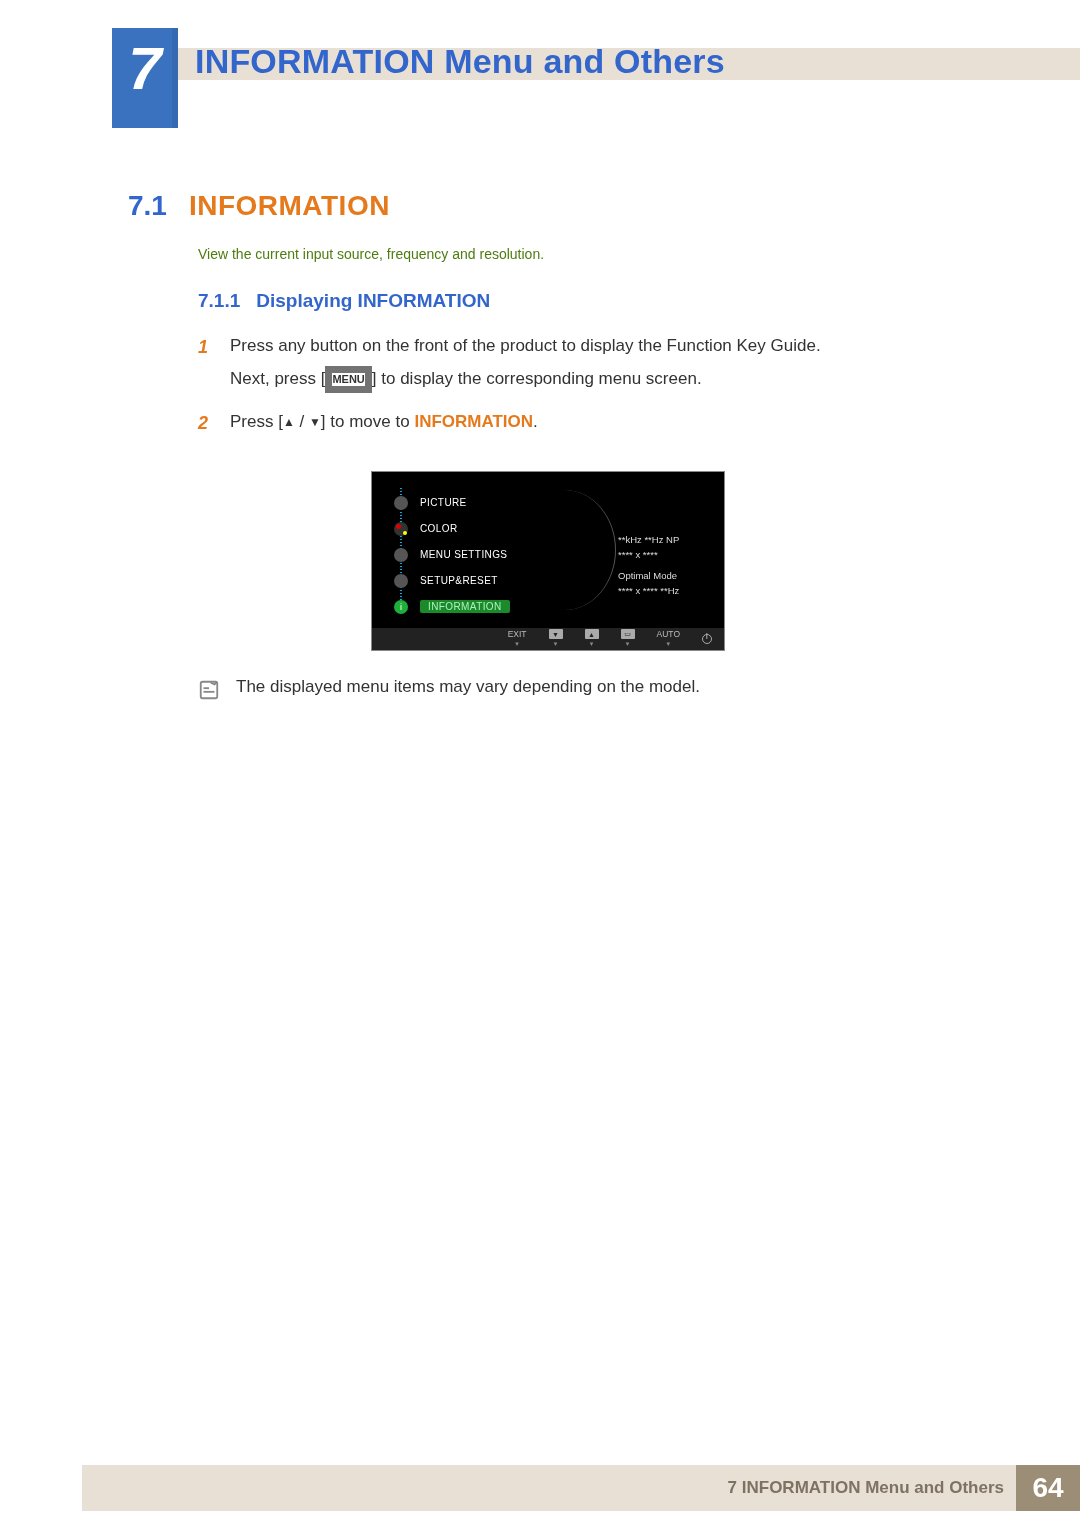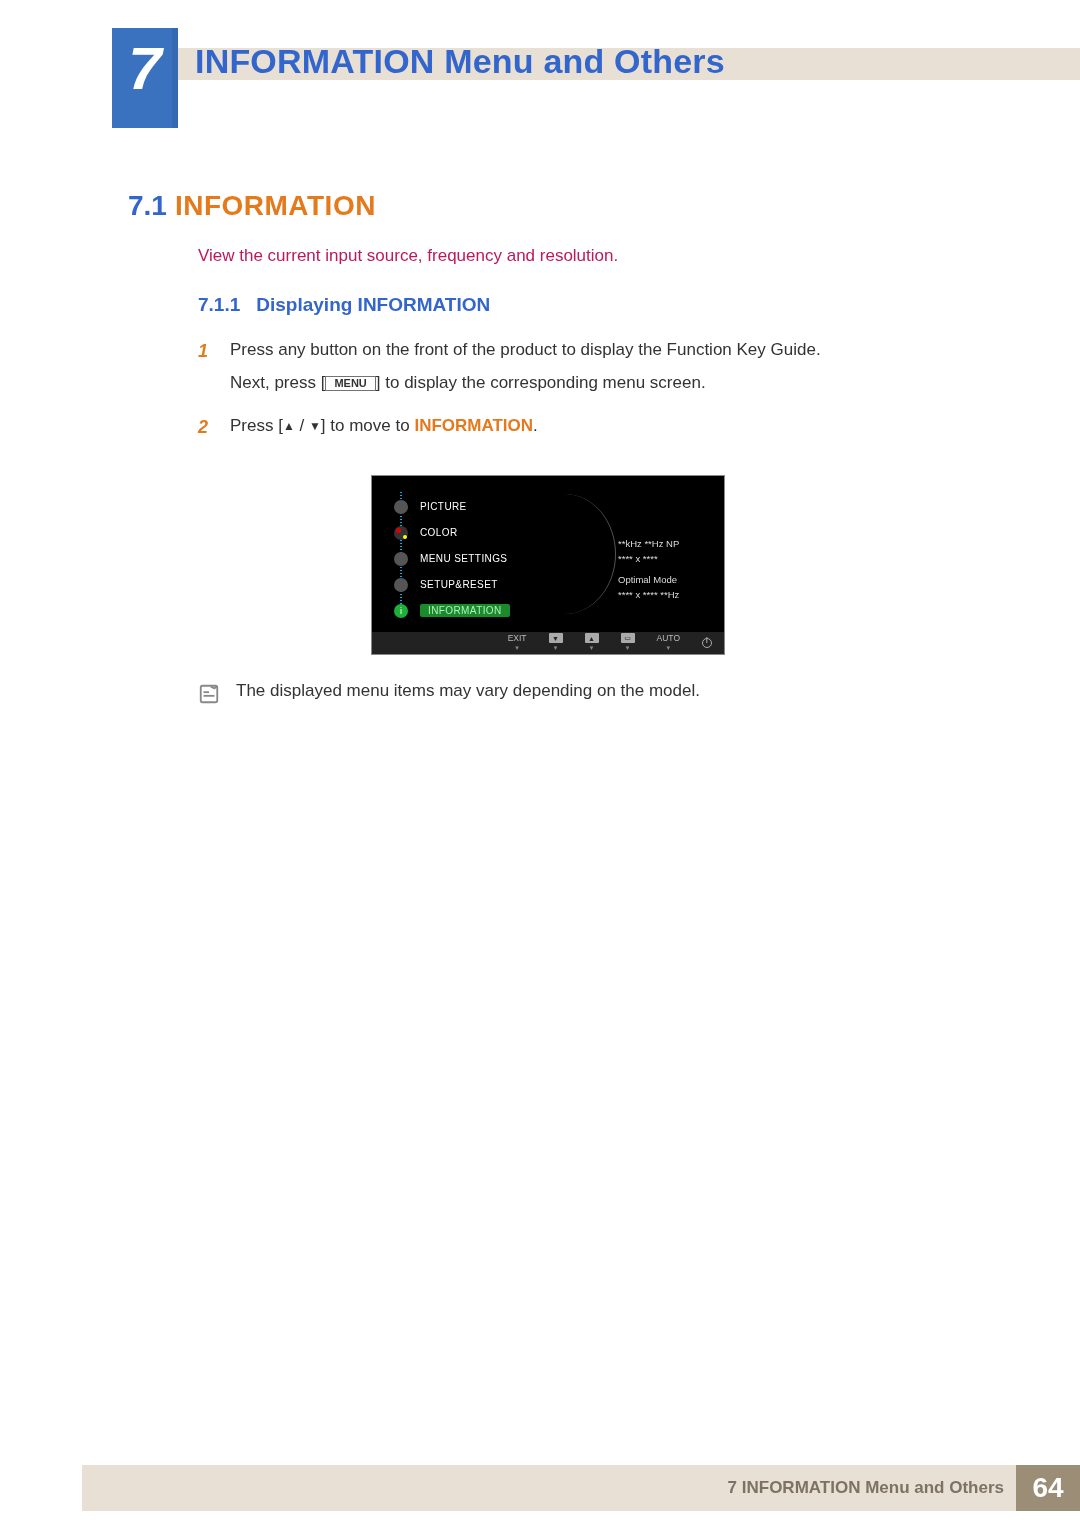--- a/index.html
+++ b/index.html
@@ -53,40 +53,40 @@
   .content {
     position: absolute;
     left: 128px;
     top: 190px;
     width: 840px;
   }
 
   .sec-row {
     display: flex;
     align-items: flex-start;
-    gap: 8px;
+    gap: 22px;
     margin-bottom: 24px;
   }
   .sec-num {
     font-size: 28px;
     font-weight: bold;
     color: #3366cc;
   }
   .sec-title {
     font-size: 28px;
     font-weight: bold;
     color: #e47a1c;
     letter-spacing: 0.5px;
   }
 
   .indent { margin-left: 70px; }
 
   .body-text {
-    font-size: 17px;
-    color: #be185d;
+    font-size: 14px;
+    color: #4d7c0f;
     margin-bottom: 28px;
   }
 
   .subsec-row {
     display: flex;
     align-items: baseline;
     gap: 16px;
     margin-bottom: 20px;
   }
   .subsec-num {
@@ -112,24 +112,24 @@
     font-style: italic;
     font-weight: bold;
     width: 18px;
     flex: 0 0 18px;
     font-size: 18px;
   }
   .step .txt { flex: 1; }
   .step .txt p { margin-bottom: 4px; }
   .menu-chip {
     display: inline-block;
-    border: 1px solid #737373;
+    border: 7px solid #737373;
     font-size: 11px;
     font-weight: bold;
-    padding: 1px 8px;
+    padding: 1px 0;
     line-height: 1;
     vertical-align: 1px;
   }
   .tri {
     display: inline-block;
     font-size: 12px;
     vertical-align: 1px;
   }
   .inforef { color: #e47a1c; font-weight: bold; }
 

